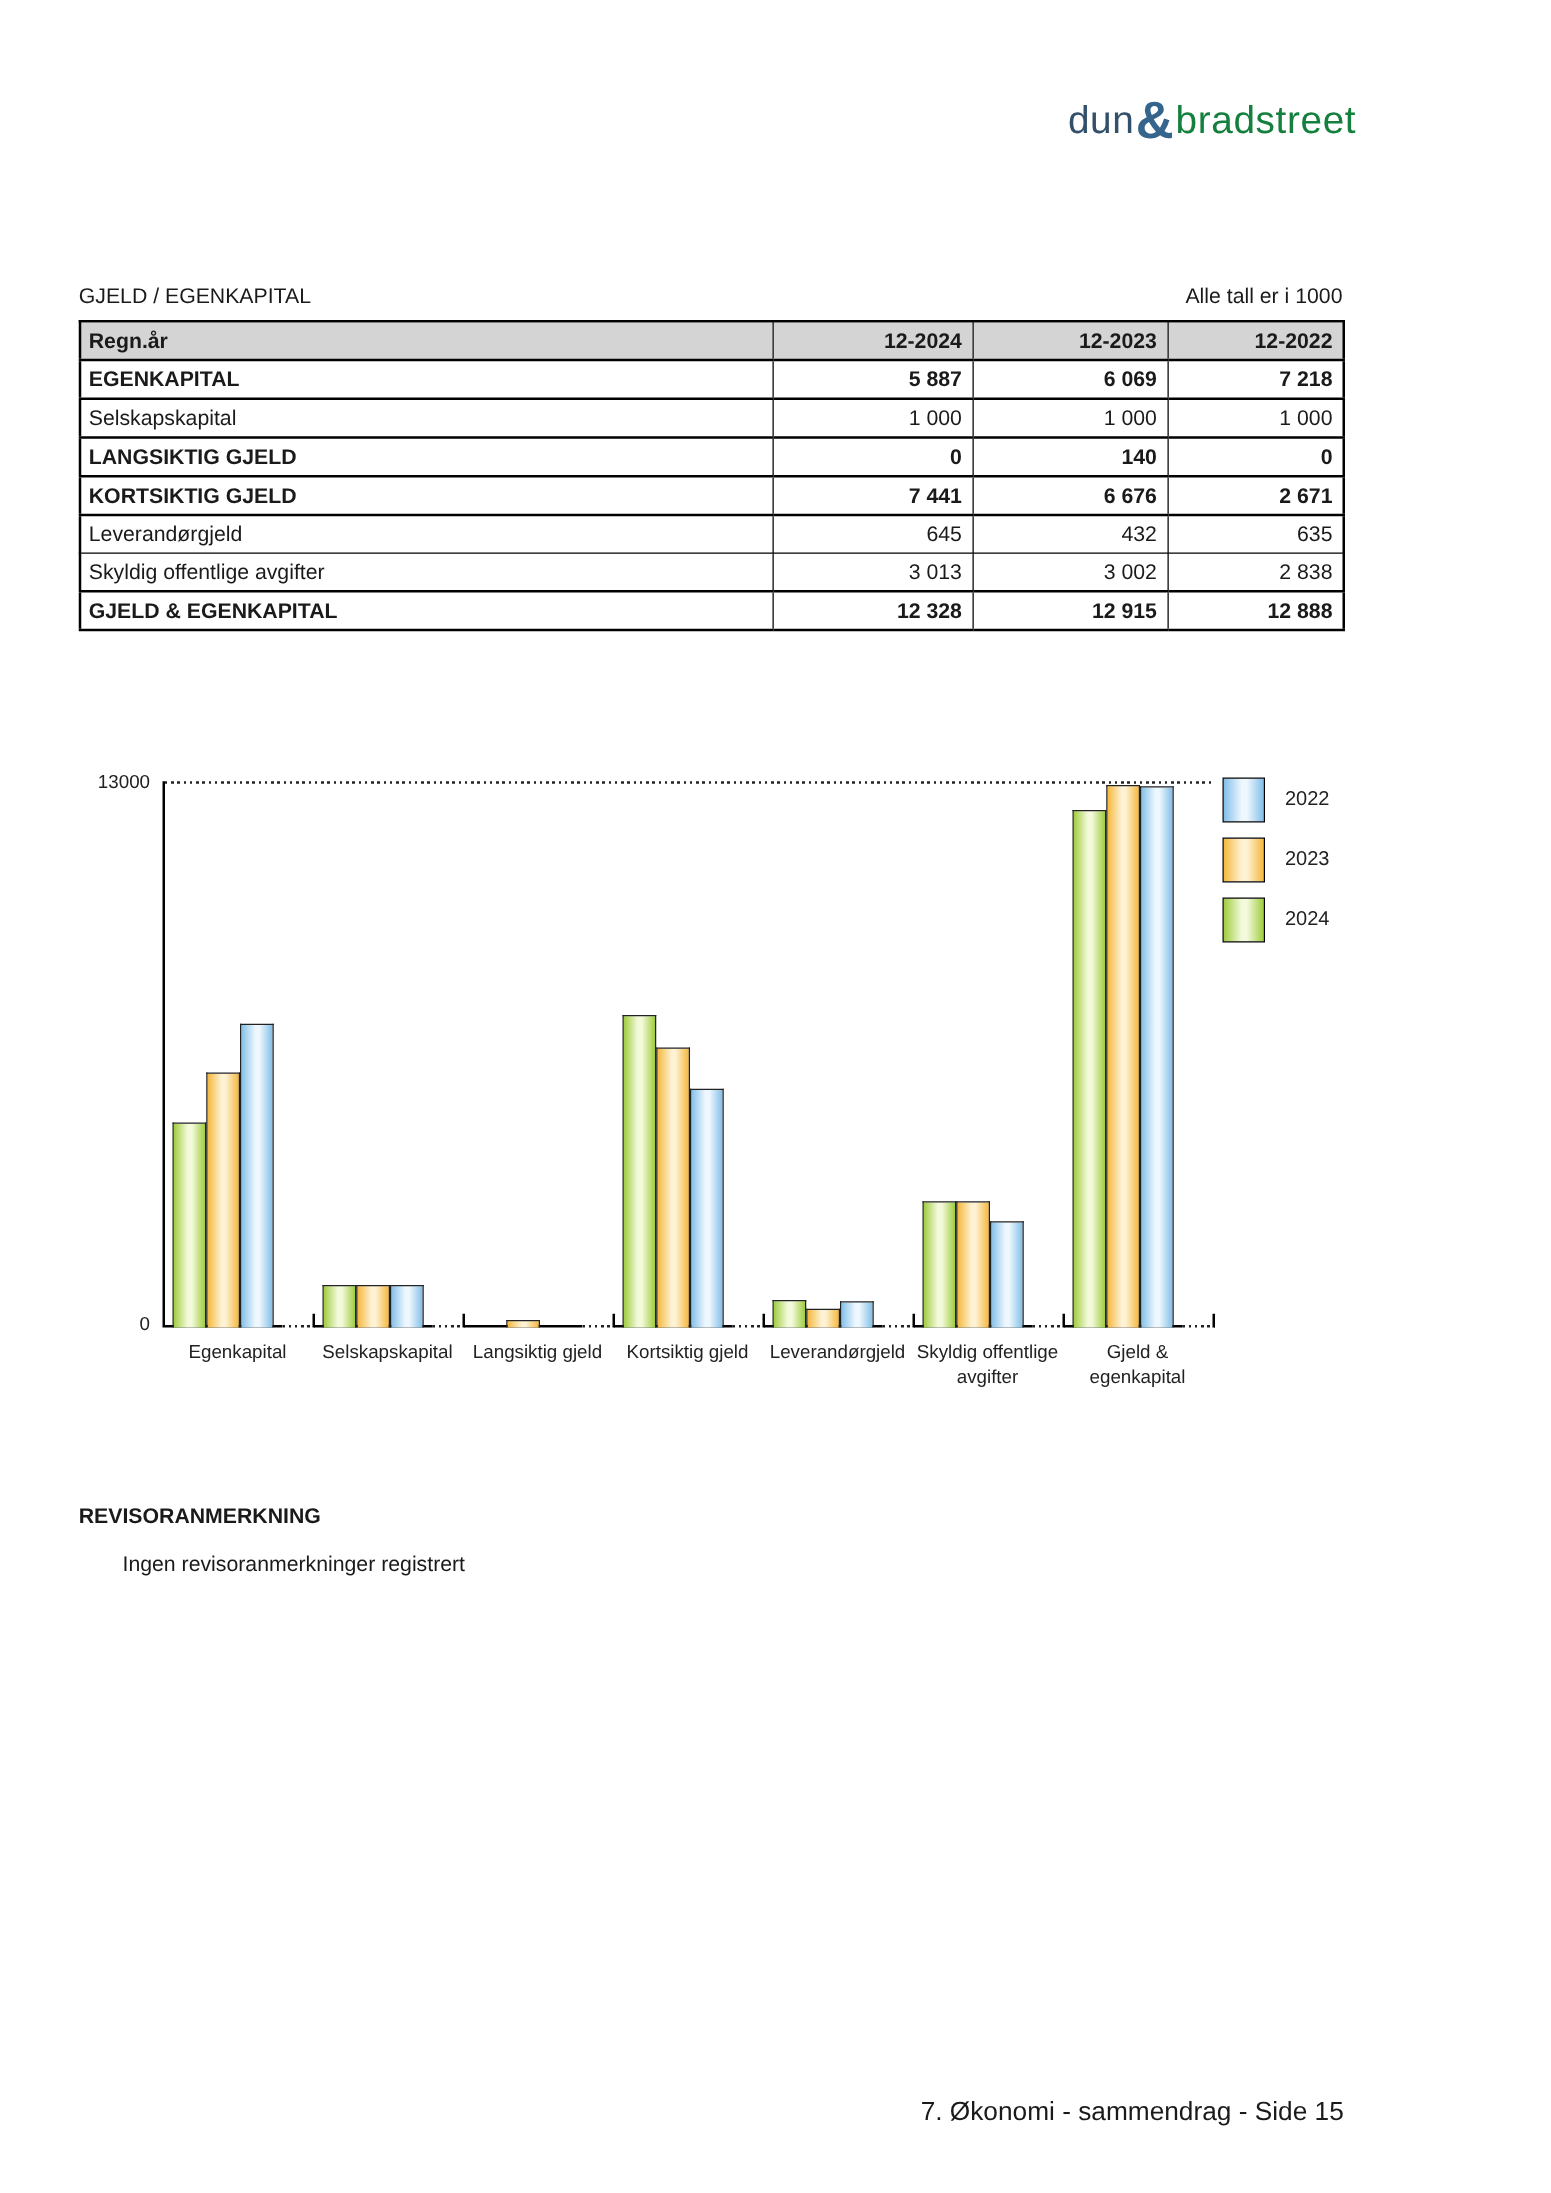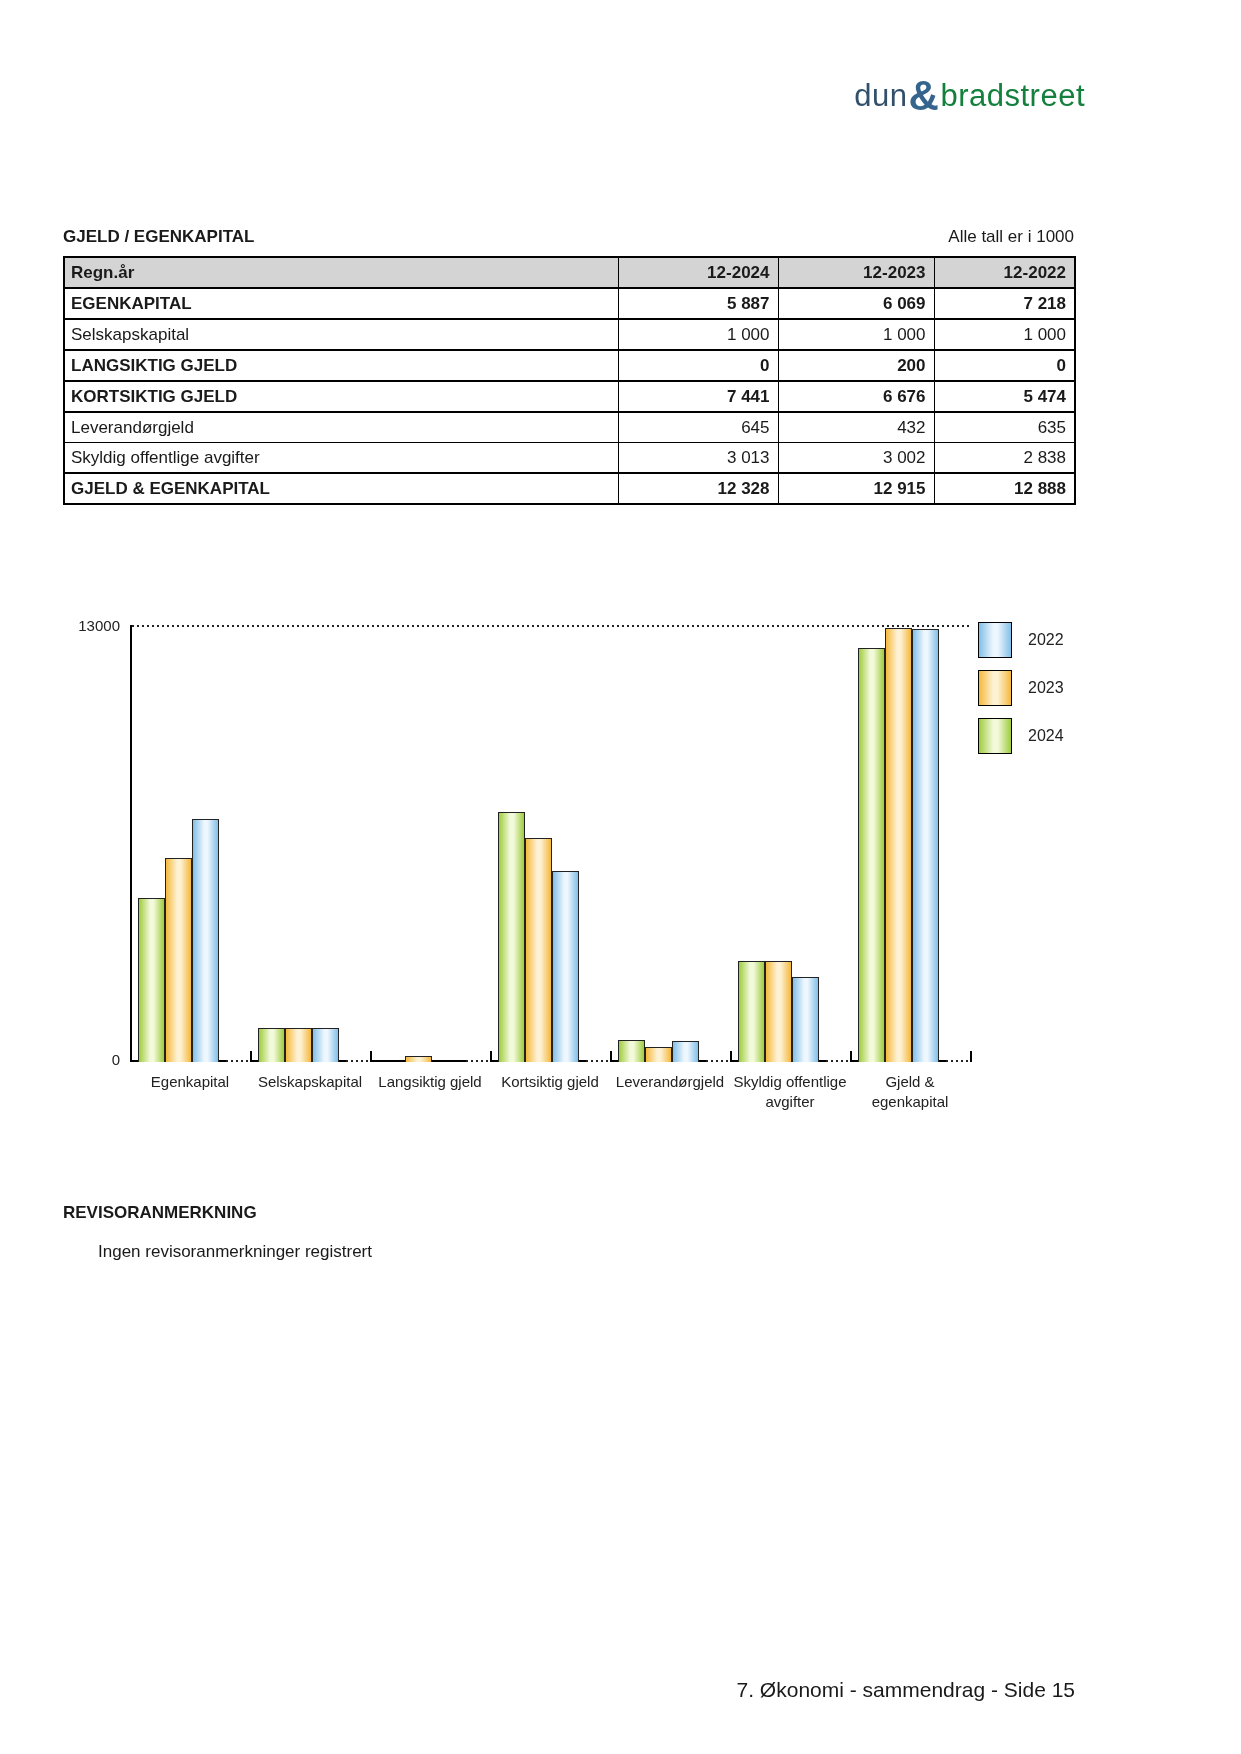--- a/index.html
+++ b/index.html
@@ -11,21 +11,21 @@
   .abs{position:absolute;}
 
   
   .logo{top:68px;right:156px;font-size:31px;letter-spacing:.5px;white-space:nowrap;}
   .logo .dun{color:#33506b;}
   .logo .amp{color:#35648c;font-size:42px;font-weight:600;position:relative;top:4px;margin:0 1px;}
   .logo .brad{color:#15803d;}
 
   
   .title-row{left:63px;top:227px;width:1011px;display:flex;justify-content:space-between;font-size:17px;}
-  .title-row .t{font-weight:bold;}
+  .title-row .t{font-weight:normal;}
   table.fin{
     position:absolute;left:63px;top:256px;width:1011px;
     border-collapse:collapse;font-size:17px;table-layout:fixed;
     border:2px solid #000;
   }
   table.fin col.c0{width:554px;} table.fin col.c1{width:160px;}
   table.fin col.c2{width:156px;} table.fin col.c3{width:141px;}
   table.fin th,table.fin td{
     border:1px solid #000;height:29px;padding:0 8px;overflow:hidden;white-space:nowrap;
   }
@@ -92,28 +92,28 @@
       </tr>
       <tr>
         <td>Selskapskapital</td>
         <td>1 000</td>
         <td>1 000</td>
         <td>1 000</td>
       </tr>
       <tr class="section">
         <td>LANGSIKTIG GJELD</td>
         <td>0</td>
-        <td>200</td>
+        <td>140</td>
         <td>0</td>
       </tr>
       <tr class="section">
         <td>KORTSIKTIG GJELD</td>
         <td>7 441</td>
         <td>6 676</td>
-        <td>5 474</td>
+        <td>2 671</td>
       </tr>
       <tr>
         <td>Leverandørgjeld</td>
         <td>645</td>
         <td>432</td>
         <td>635</td>
       </tr>
       <tr>
         <td>Skyldig offentlige avgifter</td>
         <td>3 013</td>

